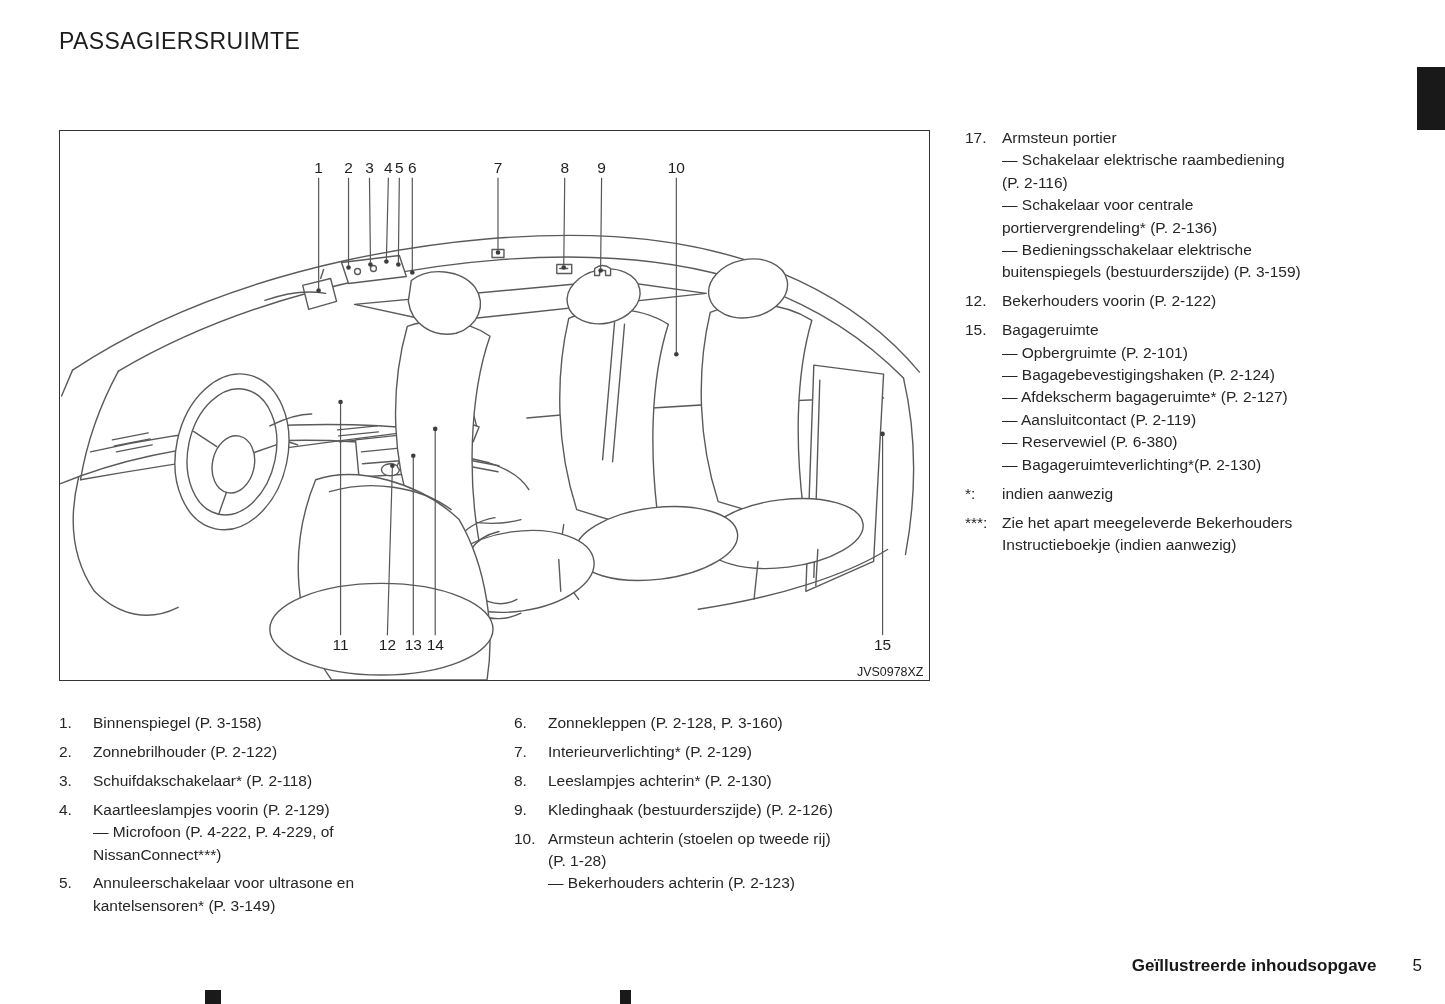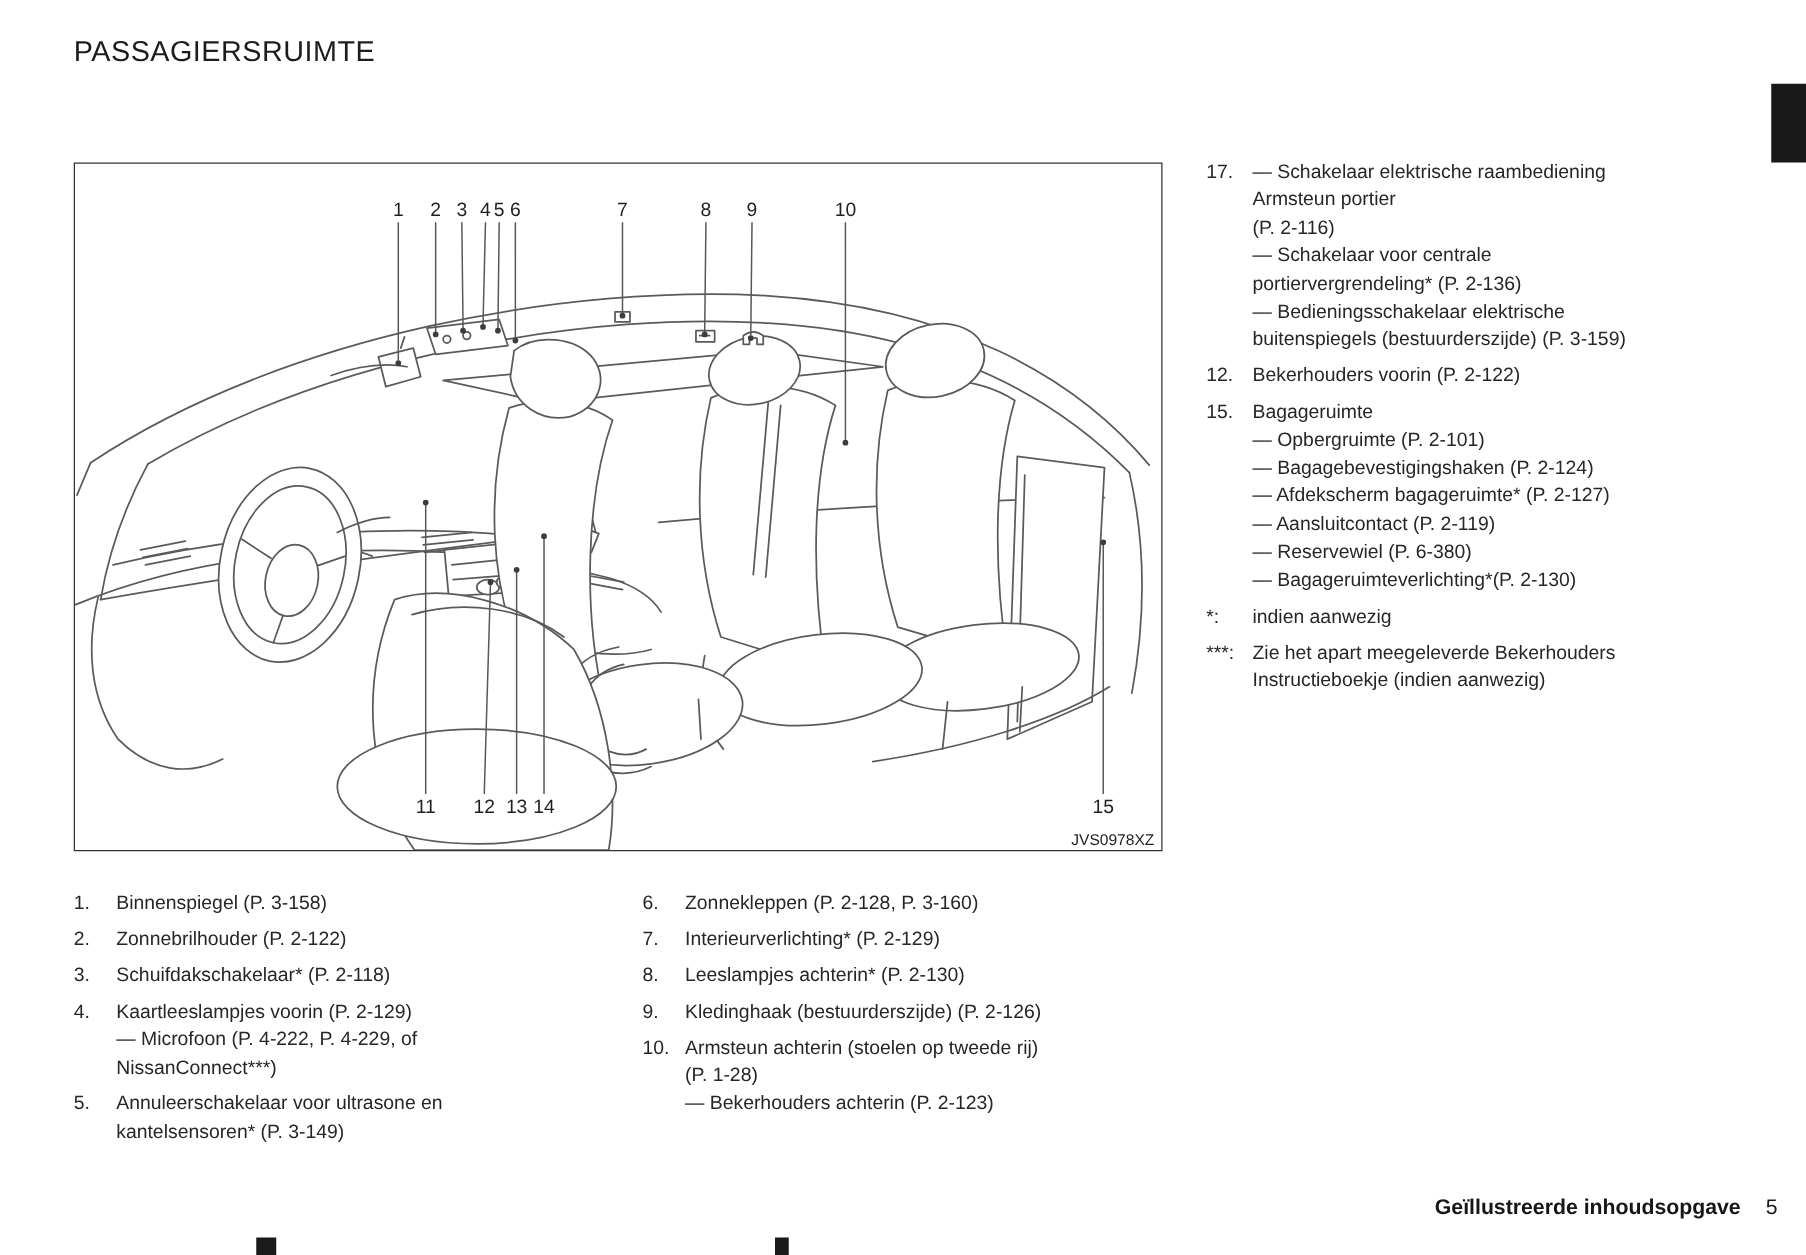--- a/index.html
+++ b/index.html
@@ -26,21 +26,21 @@
   .col{position:absolute;font-size:15.5px;line-height:22.4px;color:#262626;}
   .col-left{left:59px;top:712px;width:452px;}
   .col-mid{left:514px;top:712px;width:448px;}
   .col-right{left:965px;top:127px;width:402px;}
   .li{display:flex;margin-bottom:6.5px;}
   .num{flex:0 0 34px;}
   .col-right .num{flex:0 0 37px;}
   .txt{flex:1;}
   .ln{display:block;}
   .footer{
-    position:absolute;top:956px;right:58px;display:flex;gap:20px;align-items:baseline;
+    position:absolute;top:956px;right:58px;display:flex;gap:36px;align-items:baseline;
     font-size:17px;color:#171717;justify-content:center;
   }
   .footer .lbl{font-weight:bold;}
   .mark{position:absolute;background:#1a1a1a;}
   .mark-1{left:205px;top:990px;width:16px;height:14px;}
   .mark-2{left:620px;top:990px;width:11px;height:14px;}
 </style>
 </head>
 <body>
 
@@ -255,22 +255,22 @@
         <span class="ln">(P. 1-28)</span>
         <span class="ln">— Bekerhouders achterin (P. 2-123)</span>
       </span>
     </div>
   </div>
 
   <div class="col col-right">
     <div class="li">
       <span class="num">17.</span>
       <span class="txt">
+        <span class="ln">Armsteun portier</span>
         <span class="ln">— Schakelaar elektrische raambediening</span>
-        <span class="ln">Armsteun portier</span>
         <span class="ln">(P. 2-116)</span>
         <span class="ln">— Schakelaar voor centrale</span>
         <span class="ln">portiervergrendeling* (P. 2-136)</span>
         <span class="ln">— Bedieningsschakelaar elektrische</span>
         <span class="ln">buitenspiegels (bestuurderszijde) (P. 3-159)</span>
       </span>
     </div>
     <div class="li">
       <span class="num">12.</span>
       <span class="txt">

